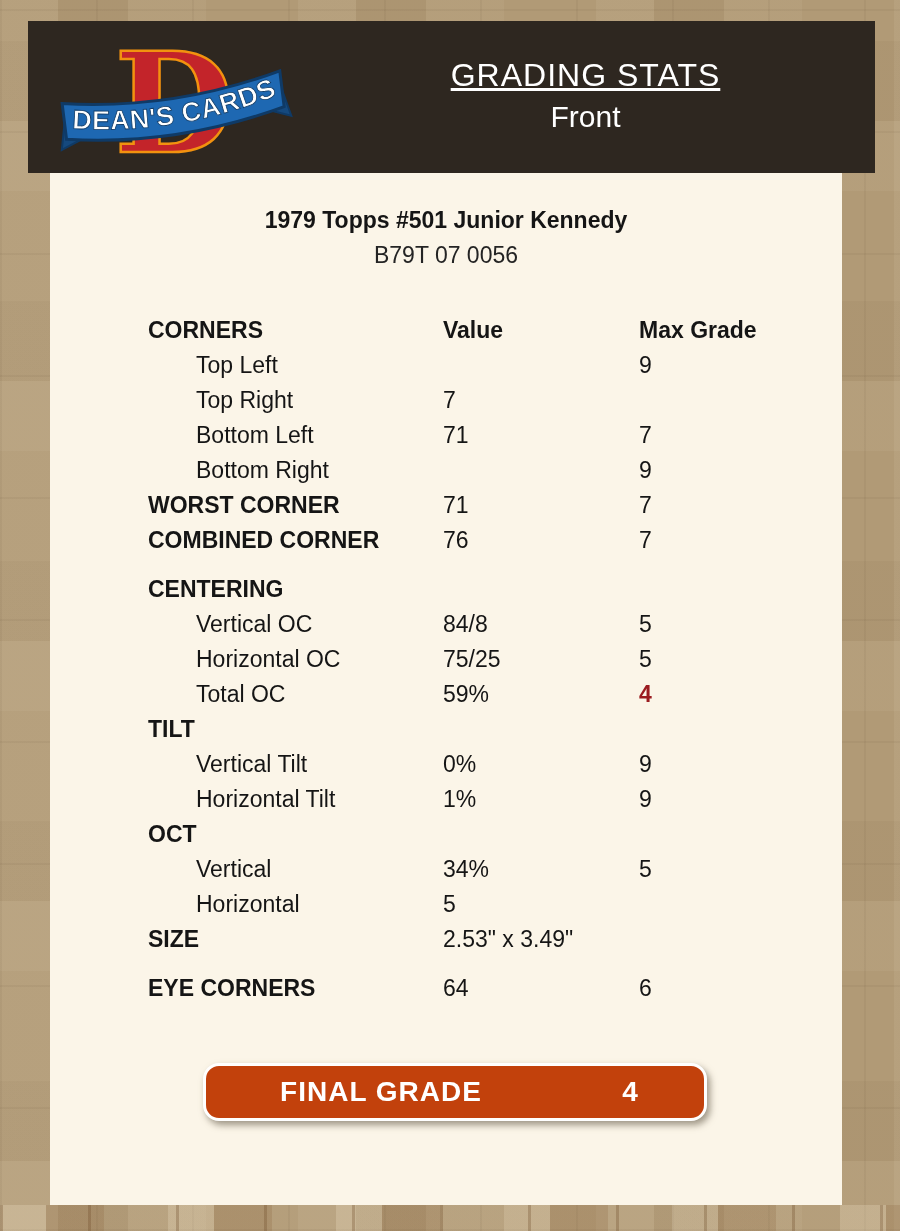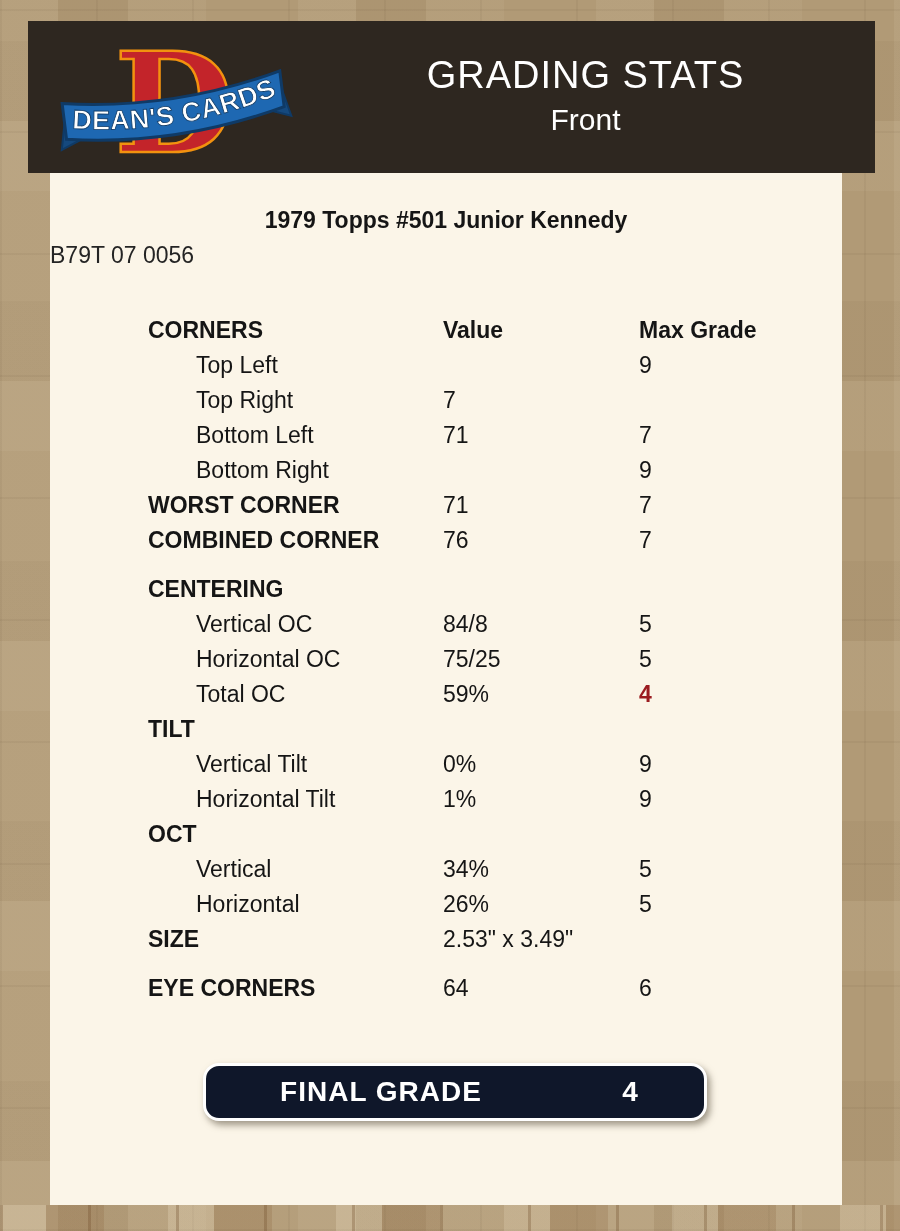--- a/index.html
+++ b/index.html
@@ -18,43 +18,43 @@
     background-image:
       repeating-linear-gradient(90deg, rgba(110,75,40,0.30) 0 3px, transparent 3px 88px),
       repeating-linear-gradient(90deg, rgba(250,238,212,0.22) 0 46px, rgba(130,90,50,0.20) 46px 104px, transparent 104px 168px);
   }
   .topbar{
     position:absolute;left:28px;top:21px;width:847px;height:152px;
     background:#2e2720;z-index:2;display:flex;align-items:center;
   }
   .logo{flex:0 0 auto;margin-left:24px;width:244px;height:138px;}
   .titles{flex:1;text-align:center;color:#ffffff;margin-top:-4px;}
-  .main-title{font-size:38px;letter-spacing:1px;}
+  .main-title{font-size:32px;letter-spacing:1px;text-decoration:underline;}
   .subtitle{font-size:30px;margin-top:6px;}
   .panel{
     position:absolute;left:50px;top:173px;width:792px;height:1032px;
     background:#fbf5e8;z-index:1;
   }
   .card-title{margin-top:34px;text-align:center;font-weight:bold;font-size:23px;color:#151515;}
-  .card-serial{margin-top:8px;font-size:23px;color:#242424;}
+  .card-serial{margin-top:8px;text-align:center;font-size:23px;color:#242424;}
   .stats-table{margin-top:44px;padding-left:98px;}
   .row{
     display:grid;grid-template-columns:295px 196px 164px;
     height:35px;align-items:center;font-size:23px;color:#151515;
   }
   .row.header{font-weight:bold;}
   .row.section .label{font-weight:bold;}
   .row.item .label{padding-left:48px;}
   .row .value,.row .max{text-align:left;}
   .row.gap-above{margin-top:14px;}
   .max.highlight{color:#9b1c20;font-weight:bold;}
   .final-grade{
     position:absolute;left:153px;top:890px;width:498px;height:52px;
     display:flex;align-items:center;
-    background:#0f172a;border:3px solid #ffffff;border-radius:16px;
+    background:#c2410c;border:3px solid #ffffff;border-radius:16px;
     box-shadow:3px 4px 7px rgba(108,98,82,0.65);
     color:#ffffff;font-weight:bold;font-size:28px;cursor:pointer;
   }
   .fg-label{width:350px;text-align:center;letter-spacing:1px;}
   .fg-value{width:148px;text-align:center;}
 </style>
 </head>
 <body>
 
 <div class="bottom-strip"></div>
@@ -161,21 +161,20 @@
         <span class="value"></span>
         <span class="max"></span>
       </div>
       <div class="row item">
         <span class="label">Vertical</span>
         <span class="value">34%</span>
         <span class="max">5</span>
       </div>
       <div class="row item">
         <span class="label">Horizontal</span>
-        <span class="value">26%</span>
         <span class="max">5</span>
       </div>
       <div class="row section">
         <span class="label">SIZE</span>
         <span class="value">2.53" x 3.49"</span>
         <span class="max"></span>
       </div>
       <div class="row section gap-above">
         <span class="label">EYE CORNERS</span>
         <span class="value">64</span>

